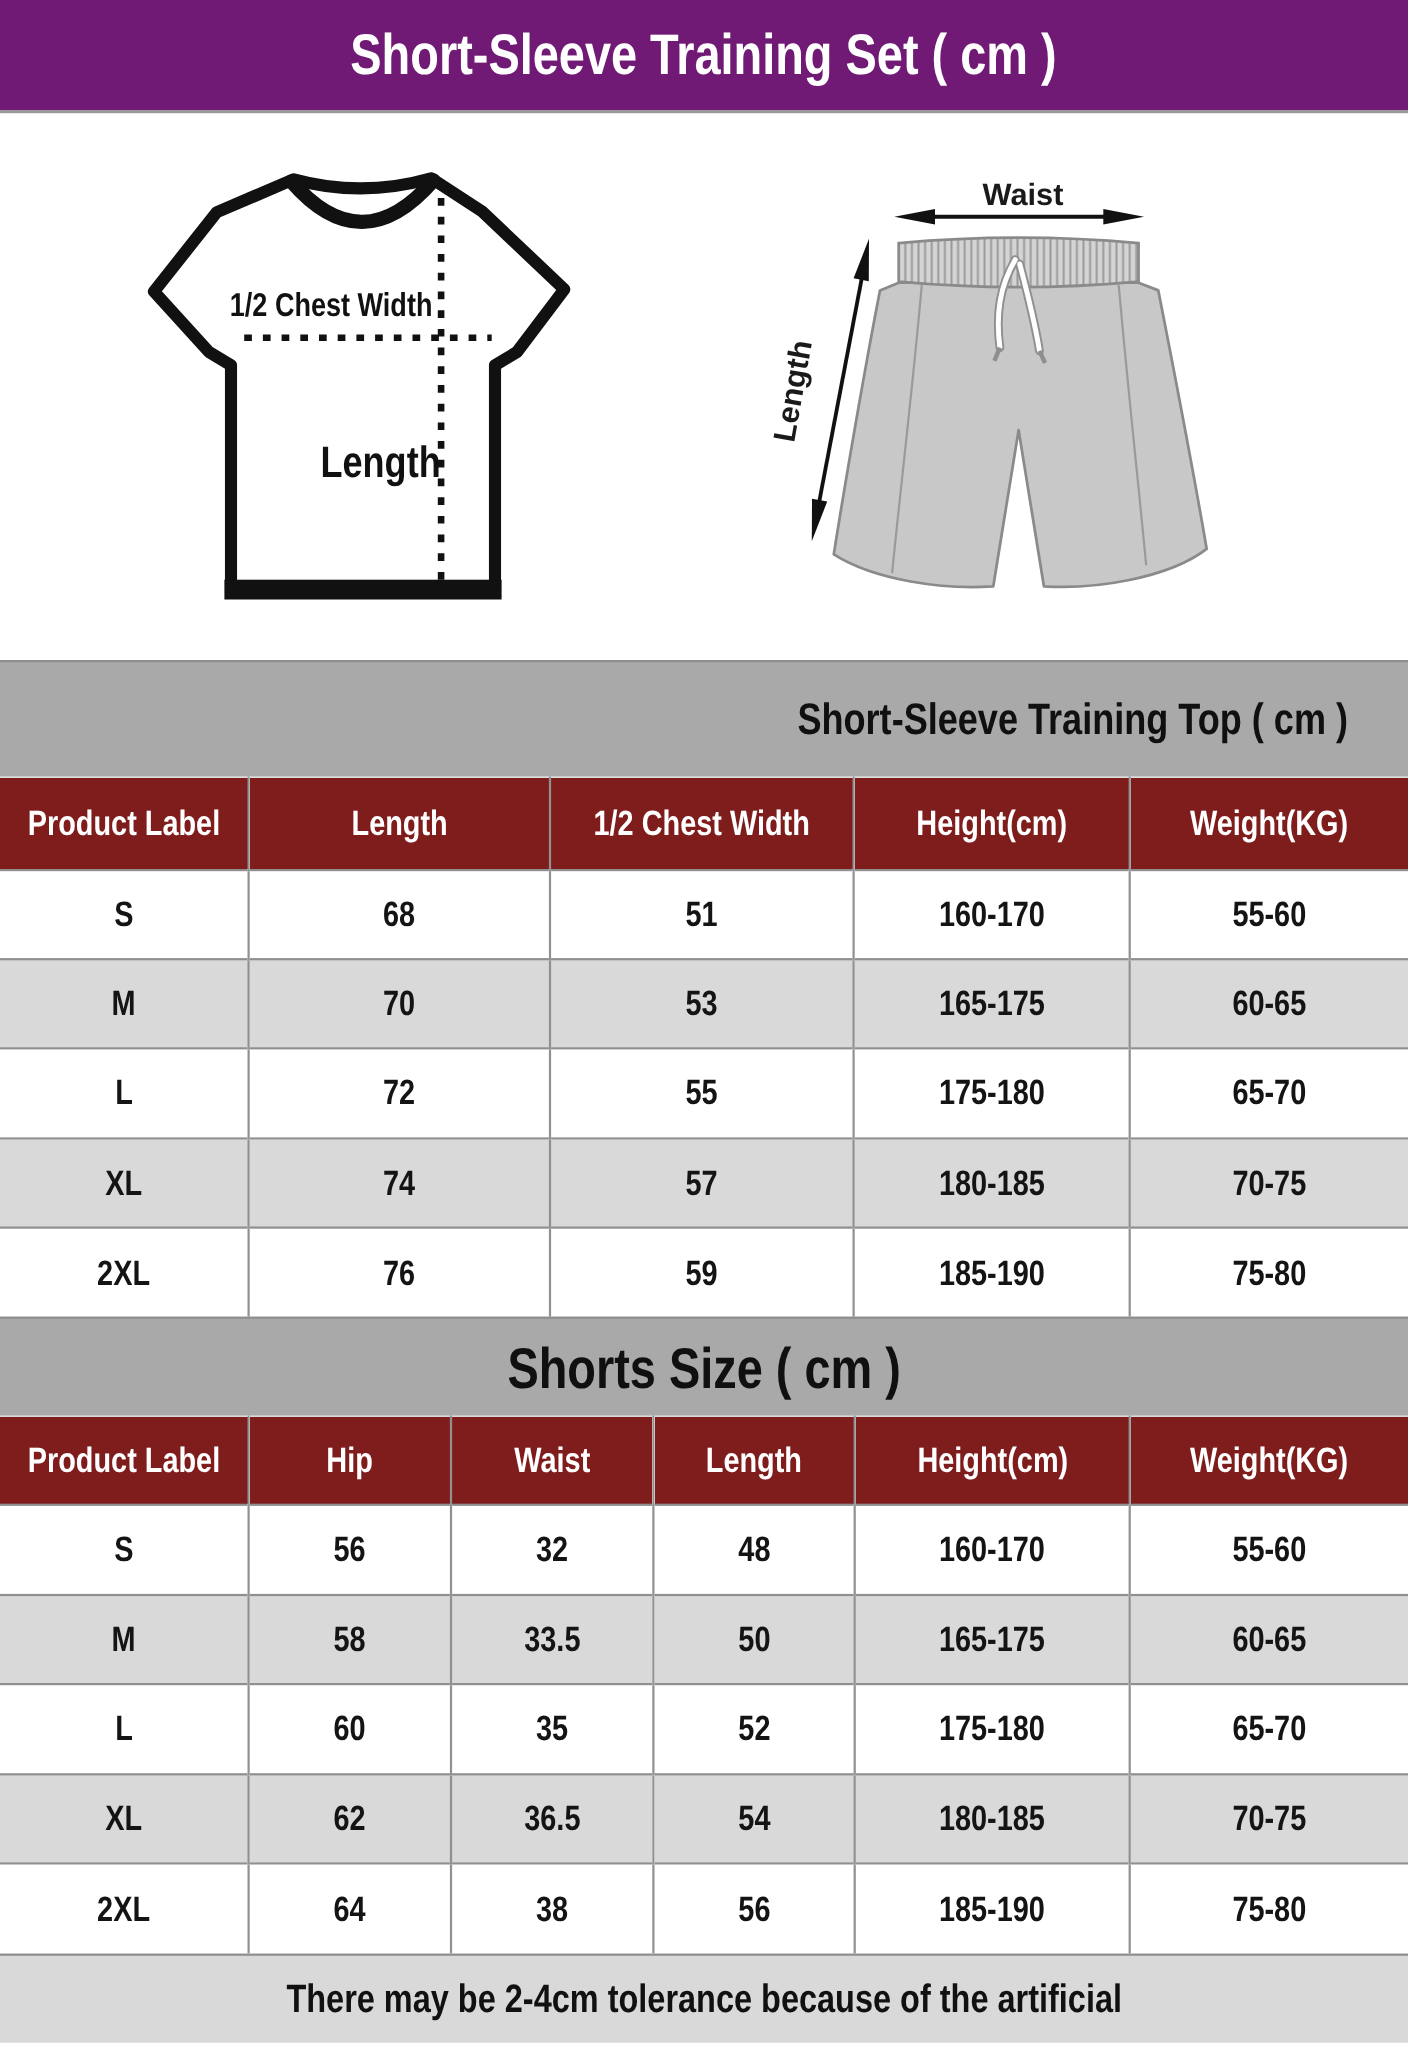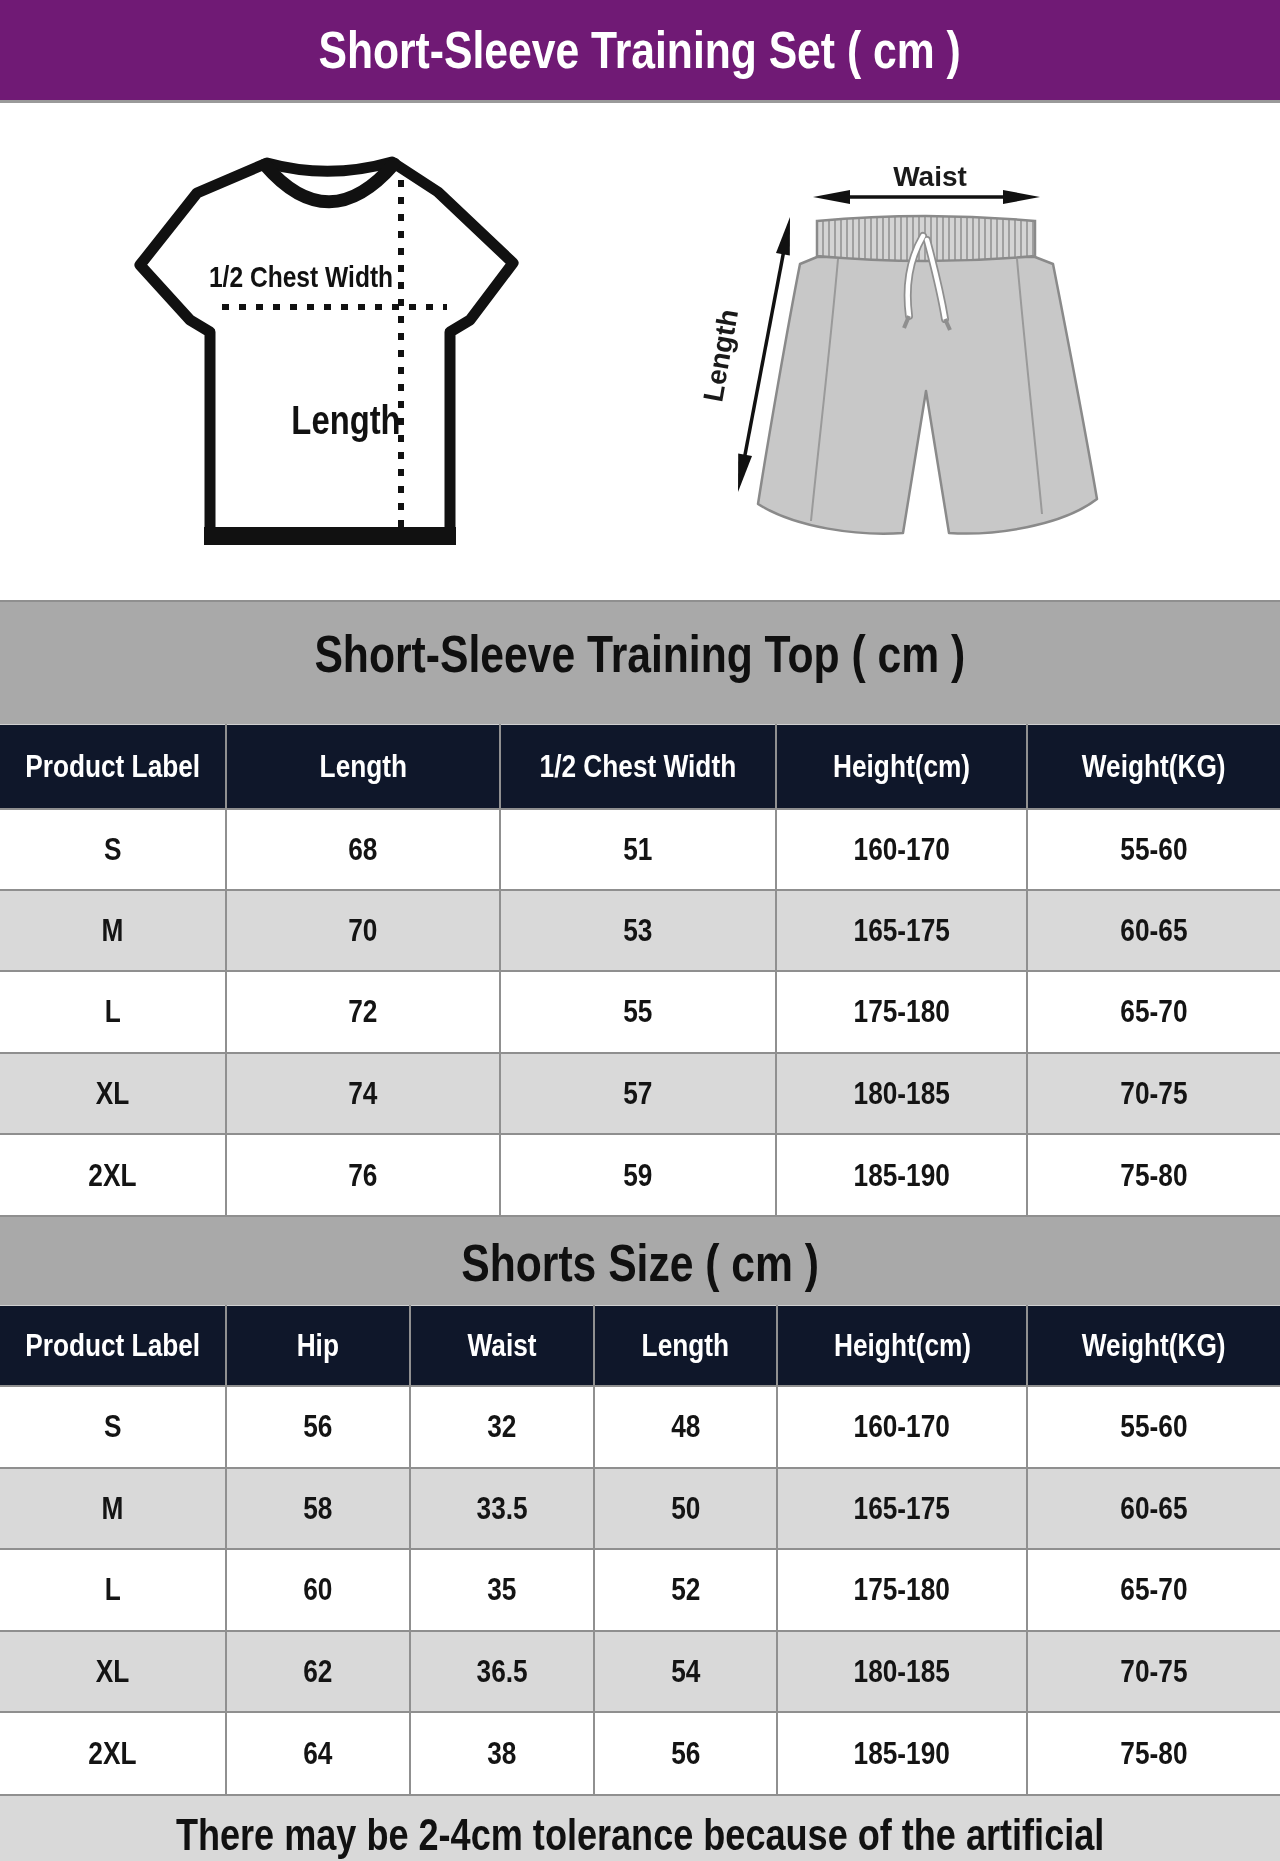--- a/index.html
+++ b/index.html
@@ -12,37 +12,37 @@
              box-sizing:border-box;text-align:center;line-height:100px;}
   .title-bar span{color:#fff;font-size:52px;font-weight:bold;}
 
   
   .diagrams{position:relative;height:497px;background:#fff;}
   .svgbox{position:absolute;}
 
   
   .band{background:#a9a9a9;border-top:2px solid #8f8f8f;box-sizing:border-box;
         text-align:center;font-weight:bold;color:#101010;}
-  .band1{height:124px;line-height:104px;font-size:52px;}
+  .band1{height:106px;line-height:104px;font-size:40px;text-align:right;}
   .band2{height:90px;line-height:93px;font-size:52px;}
 
   
   table{width:100%;border-collapse:collapse;table-layout:fixed;}
   th,td{padding:0;text-align:center;font-weight:bold;font-size:32px;overflow:hidden;}
-  th{background:#0f172a;color:#fff;border-top:1px solid #d0d0d0;}
+  th{background:#7f1d1d;color:#fff;border-top:1px solid #d0d0d0;}
   td{background:#fff;color:#141414;}
   tr.alt td{background:#d9d9d9;}
   th+th,td+td{border-left:2px solid #909090;}
   tbody tr{border-top:2px solid #8f8f8f;}
   .t1 thead tr{height:84px;} .t1 tbody tr{height:81.4px;}
   .t2 thead tr{height:80px;} .t2 tbody tr{height:81.6px;}
 
   
   .footer{height:81px;background:#d9d9d9;border-top:2px solid #8f8f8f;box-sizing:border-box;
-          text-align:center;line-height:77px;font-size:44px;font-weight:bold;color:#111;}
+          text-align:center;line-height:77px;font-size:36px;font-weight:bold;color:#111;}
 
   svg text{font-family:"Liberation Sans","DejaVu Sans",sans-serif;}
 </style>
 </head>
 <body>
 
 <header class="title-bar">
   <span class="c">Short-Sleeve Training Set ( cm )</span>
 </header>
 

